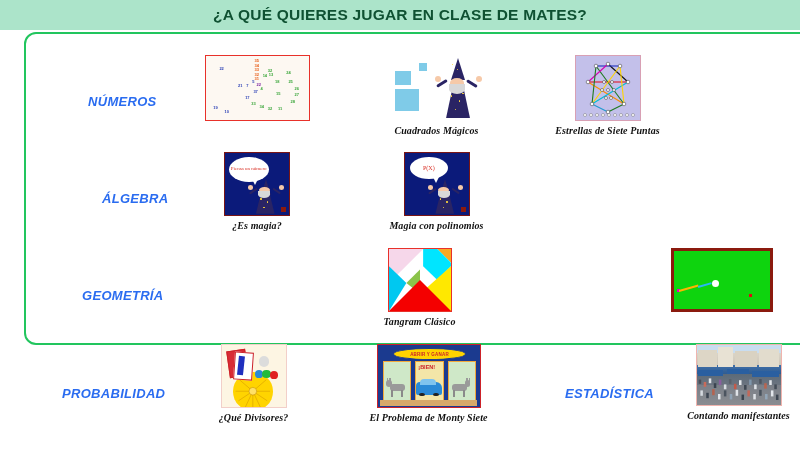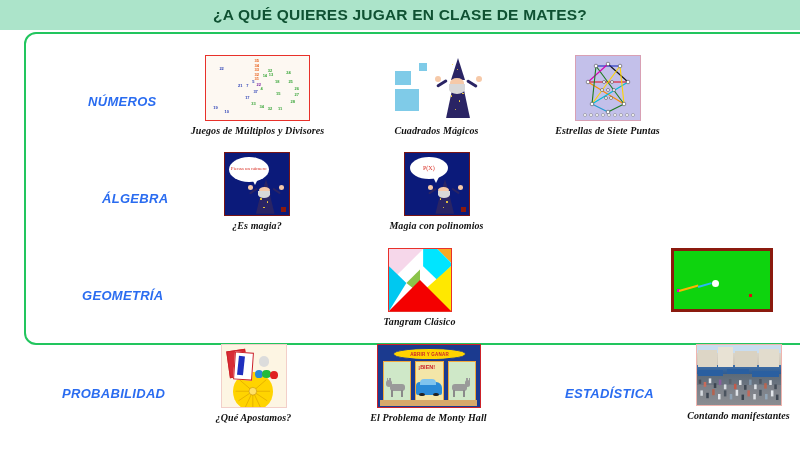--- a/index.html
+++ b/index.html
@@ -359,21 +359,20 @@
         <span class="num" style="left:46%;top:53%;color:#2a3fb5;">37</span>
         <span class="num" style="left:38%;top:62%;color:#2a3fb5;">17</span>
         <span class="num" style="left:44%;top:72%;color:#3aa63a;">33</span>
         <span class="num" style="left:52%;top:77%;color:#3aa63a;">34</span>
         <span class="num" style="left:60%;top:80%;color:#3aa63a;">32</span>
         <span class="num" style="left:70%;top:79%;color:#3aa63a;">11</span>
         <span class="num" style="left:7%;top:78%;color:#2a3fb5;">19</span>
         <span class="num" style="left:18%;top:85%;color:#2a3fb5;">10</span>
       </div>
     </div>
-    <div class="caption">Juegos de Múltiplos y Divisores</div>
   </div>
 
   <div class="tile" style="left:318px; top:21px; width:185px;">
     <div class="thumb-wrap" style="width:100px; height:66px;">
       <div class="art-cuadrados">
         <div class="sq-blue" style="left:8%;  top:24%; width:16%; height:22%;"></div>
         <div class="sq-blue" style="left:32%; top:12%; width:8%;  height:12%;"></div>
         <div class="sq-blue" style="left:8%;  top:52%; width:24%; height:33%;"></div>
         <div class="wiz" style="left:48%; top:4%; width:48%; height:92%;">
           <div class="wiz-hat" style="left:34%; top:0;"></div>
@@ -555,21 +554,21 @@
         </svg>
         <div class="card" style="left:10%; top:8%; width:26%; height:40%; transform:rotate(-8deg); background:#d82b35;"></div>
         <div class="card" style="left:20%; top:12%; width:26%; height:42%; transform:rotate(4deg);"></div>
         <div style="position:absolute; left:26%; top:18%; width:9%; height:30%; background:#1f2fbf; transform:rotate(6deg);"></div>
         <div style="position:absolute; left:58%; top:18%; width:17%; height:17%; background:#dcdcdc; border-radius:50%;"></div>
         <div style="position:absolute; left:52%; top:40%; width:13%; height:13%; background:#2a8ad6; border-radius:50%;"></div>
         <div style="position:absolute; left:64%; top:40%; width:13%; height:13%; background:#22bb3b; border-radius:50%;"></div>
         <div style="position:absolute; left:76%; top:42%; width:13%; height:13%; background:#e02020; border-radius:50%;"></div>
       </div>
     </div>
-    <div class="caption">¿Qué Apostamos?</div>
+    <div class="caption">¿Qué Divisores?</div>
   </div>
 
   <div class="tile" style="left:310px; top:310px; width:185px;">
     <div class="thumb-wrap" style="width:104px; height:64px;">
       <div class="art-monty">
         <div class="monty-sign" style="left:15%; top:5%; width:70%; height:16%;">ABRIR Y GANAR</div>
         <div class="monty-door" style="left:5%;  top:26%; width:26%; height:62%;"></div>
         <div class="monty-door-mid" style="left:37%; top:26%; width:26%; height:62%;"></div>
         <div class="monty-door" style="left:69%; top:26%; width:26%; height:62%;"></div>
         <div class="bien" style="left:40%; top:30%;">¡BIEN!</div>
@@ -591,21 +590,21 @@
           <div style="position:absolute;left:64%;top:66%;width:7%;height:34%;background:#8a8a8a;"></div>
         </div>
 
         <div style="position:absolute; left:38%; top:60%; width:25%; height:20%; background:#2a8ad6; border-radius:4px 6px 2px 2px;"></div>
         <div style="position:absolute; left:42%; top:55%; width:15%; height:9%; background:#7fc4ee; border-radius:4px 4px 0 0;"></div>
         <div style="position:absolute; left:41%; top:77%; width:6%; height:6%; background:#222222; border-radius:50%;"></div>
         <div style="position:absolute; left:54%; top:77%; width:6%; height:6%; background:#222222; border-radius:50%;"></div>
         <div class="floor" style="left:2%; bottom:2%; width:96%; height:9%;"></div>
       </div>
     </div>
-    <div class="caption">El Problema de Monty Hall</div>
+    <div class="caption">El Problema de Monty Siete</div>
   </div>
 
   <div class="cat-label" style="left:539px; top:352px;">ESTADÍSTICA</div>
 
   <div class="tile" style="left:630px; top:310px; width:165px;">
     <div class="thumb-wrap" style="width:86px; height:62px;">
       <div class="art-manifestantes">
         <div class="bldg" style="left:2%;  top:8%;  width:22%; height:28%; background:#ddd6c6;"></div>
         <div class="bldg" style="left:26%; top:4%;  width:18%; height:32%; background:#e8e2d4;"></div>
         <div class="bldg" style="left:46%; top:10%; width:26%; height:26%; background:#d9d2c2;"></div>

